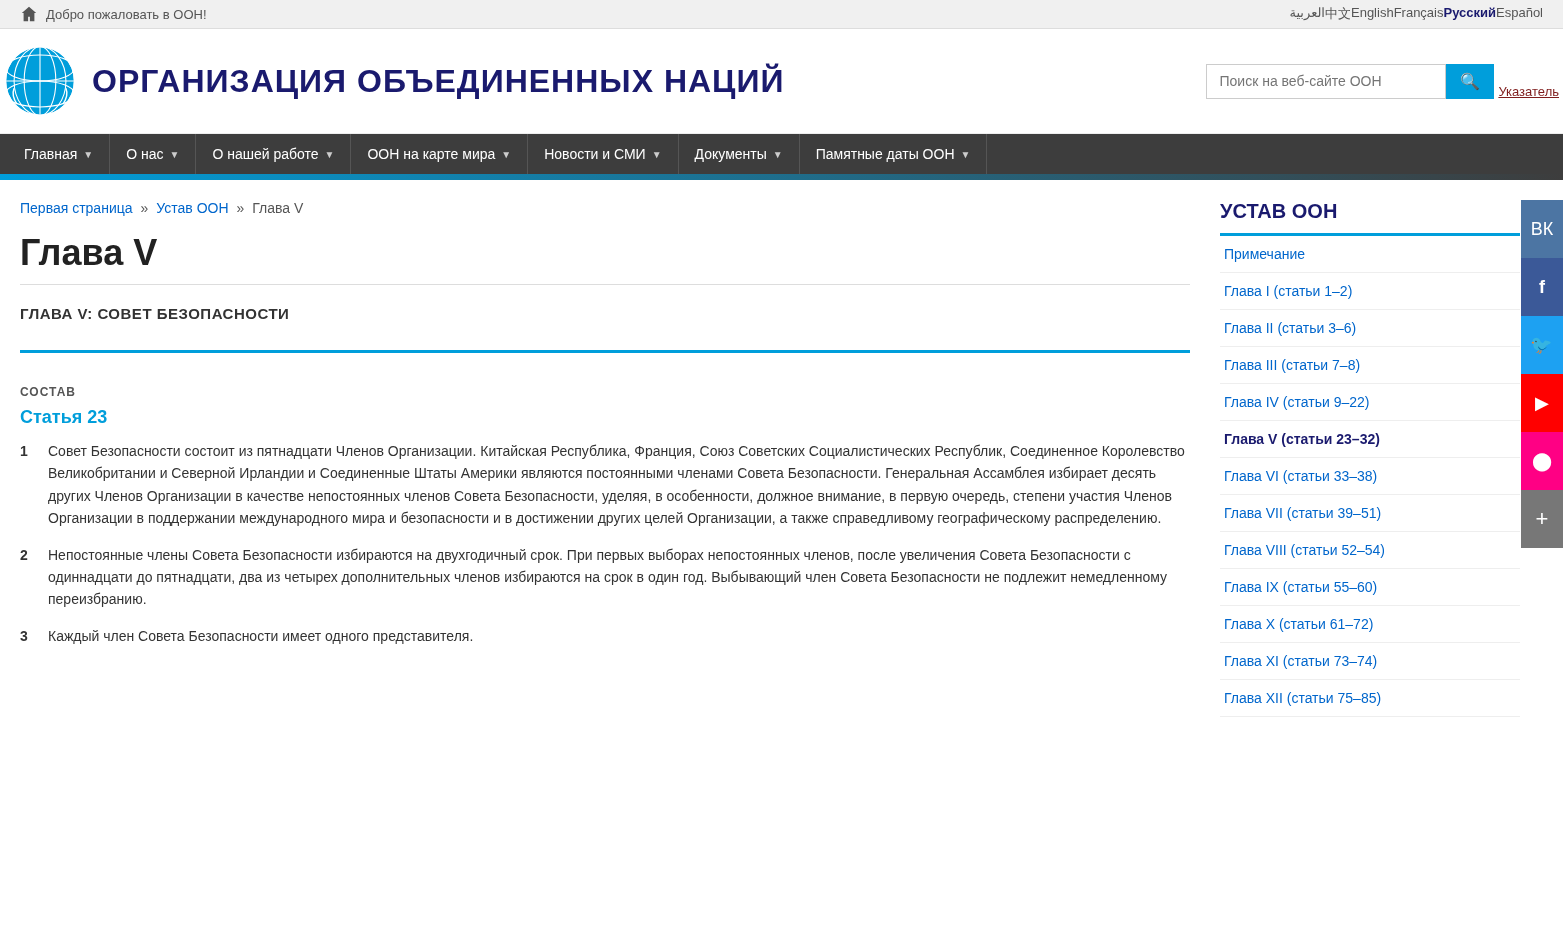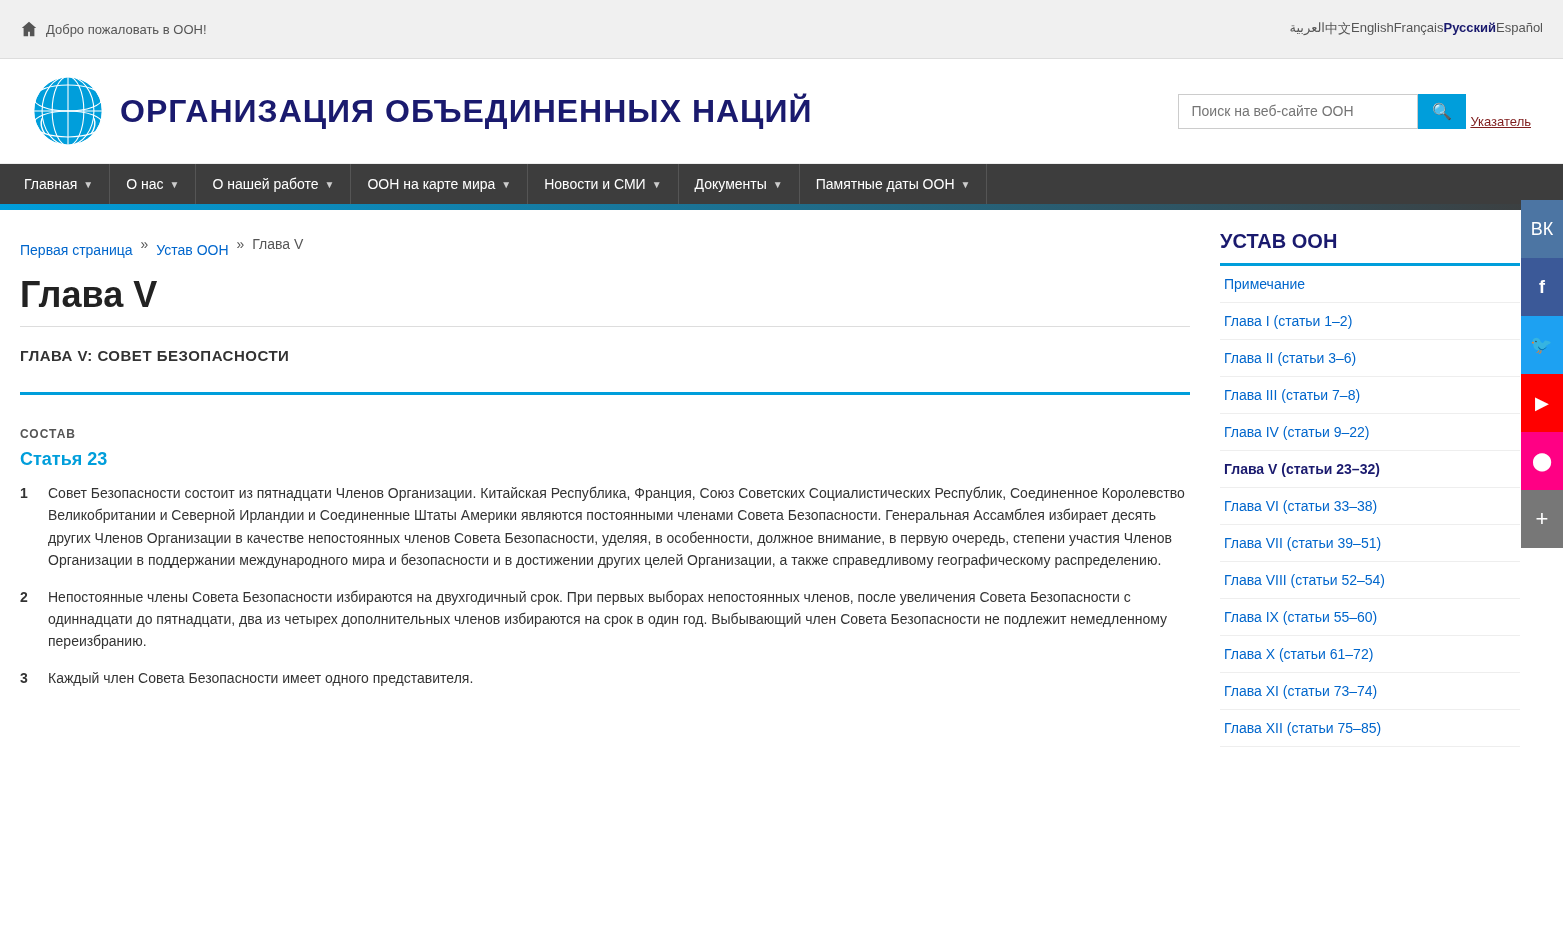--- a/index.html
+++ b/index.html
@@ -2,37 +2,37 @@
 <html><head>
   <meta charset="utf-8">
   <style>
     * { margin: 0; padding: 0; box-sizing: border-box; }
     body { font-family: Arial, sans-serif; font-size: 14px; color: #333; background: #fff; }
 
     
     .top-bar {
       background: #f0f0f0;
       border-bottom: 1px solid #ddd;
-      padding: 20px 20px;
+      padding: 5px 20px;
       display: flex;
       align-items: center;
       justify-content: space-between;
     }
     .top-bar-left { display: flex; align-items: center; gap: 8px; color: #555; font-size: 13px; }
     .top-bar-right { display: flex; font-size: 13px; }
     .lang-link { color: #555; text-decoration: none; cursor: pointer; }
     .lang-link.active { color: #1a1a6e; font-weight: bold; }
     .home-icon { width: 18px; height: 18px; }
 
     
     .site-header {
       display: flex;
       align-items: center;
       justify-content: space-between;
-      padding: 16px 32px;
+      padding: 16px 4px;
       border-bottom: 1px solid #eee;
       gap: 16px;
     }
     .logo-area { display: flex; align-items: center; gap: 16px; }
     .logo-img { width: 72px; height: 72px; }
     .site-title { font-size: 32px; font-weight: bold; color: #1a1a6e; letter-spacing: 1px; }
     .search-area { display: flex; flex-direction: row; align-items: flex-end; gap: 4px; }
     .search-box { display: flex; }
     .search-input {
       width: 240px;
@@ -112,21 +112,21 @@
 
     
     .breadcrumb {
       display: flex;
       align-items: center;
       gap: 8px;
       font-size: 14px;
       margin-bottom: 16px;
       color: #555;
     }
-    .breadcrumb a { color: #0066cc; text-decoration: none; margin-top: 12px; }
+    .breadcrumb a { color: #0066cc; text-decoration: none; }
     .breadcrumb .sep { color: #555; }
 
     
     .page-title {
       font-size: 36px;
       font-weight: bold;
       color: #222;
       margin-bottom: 20px;
       padding-bottom: 10px;
       border-bottom: 1px solid #ddd;

